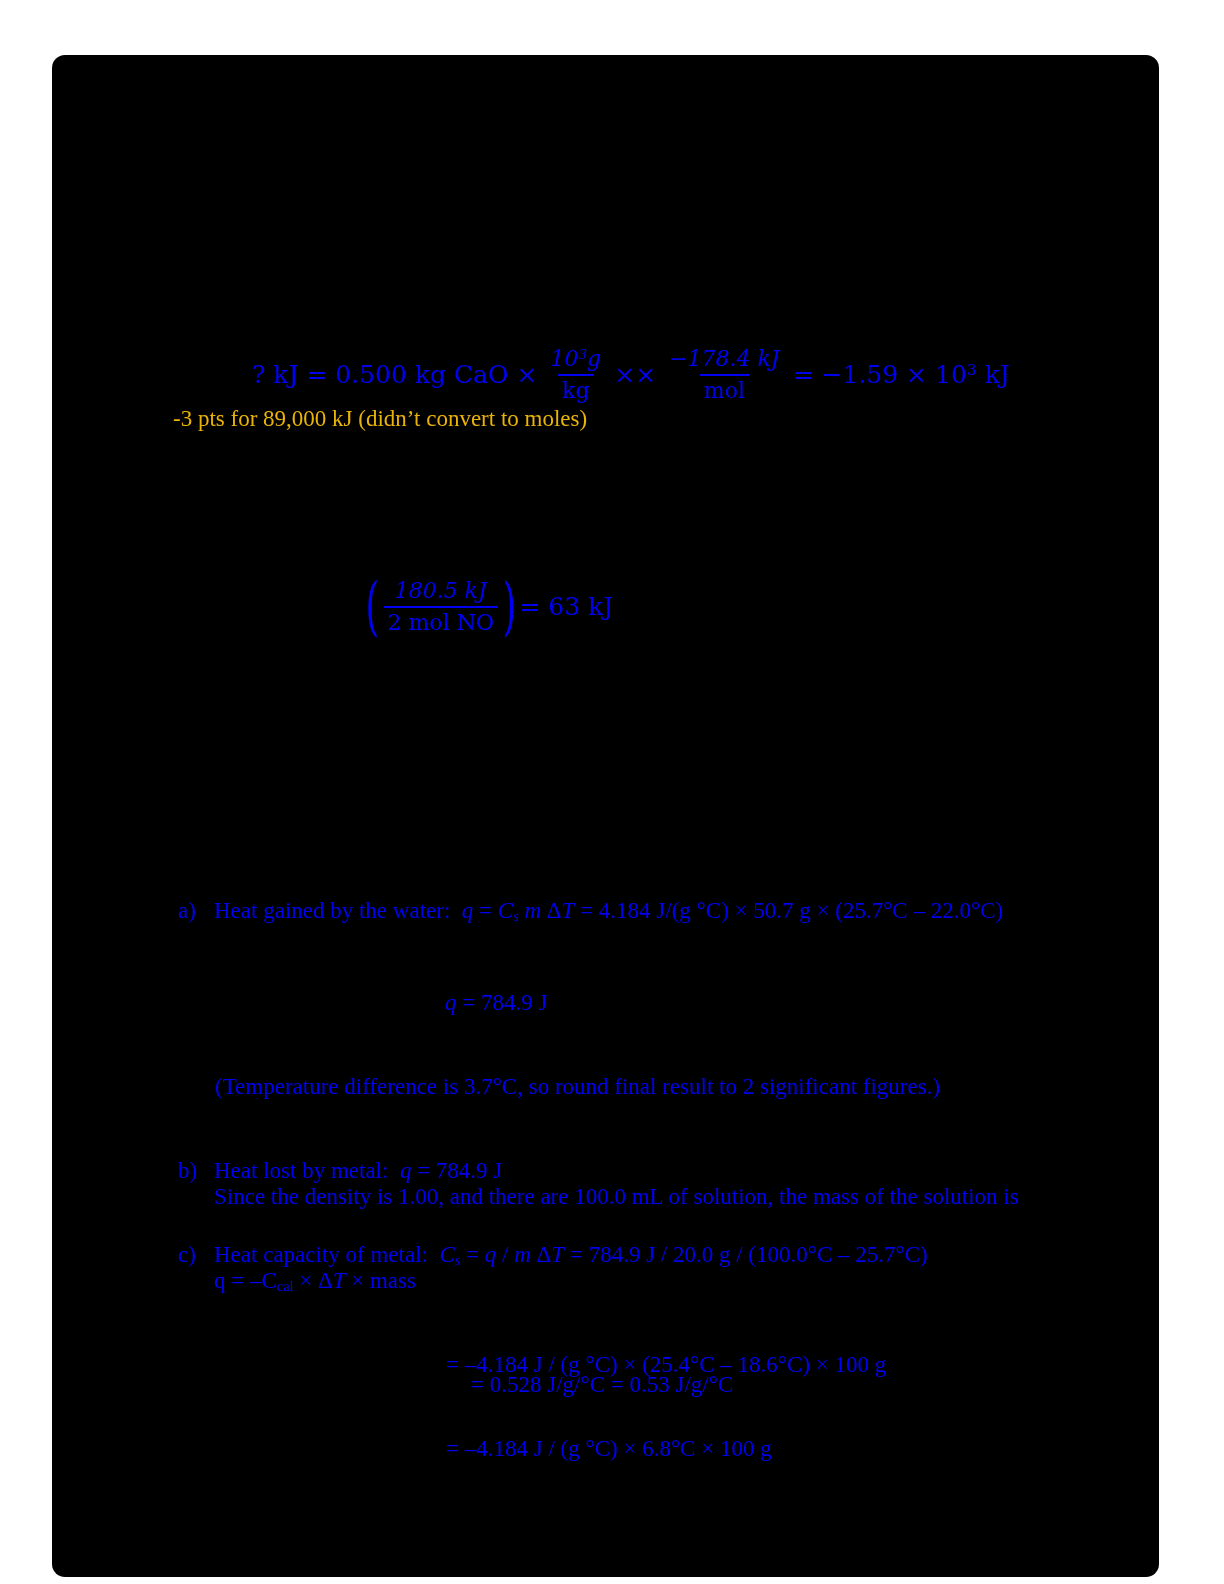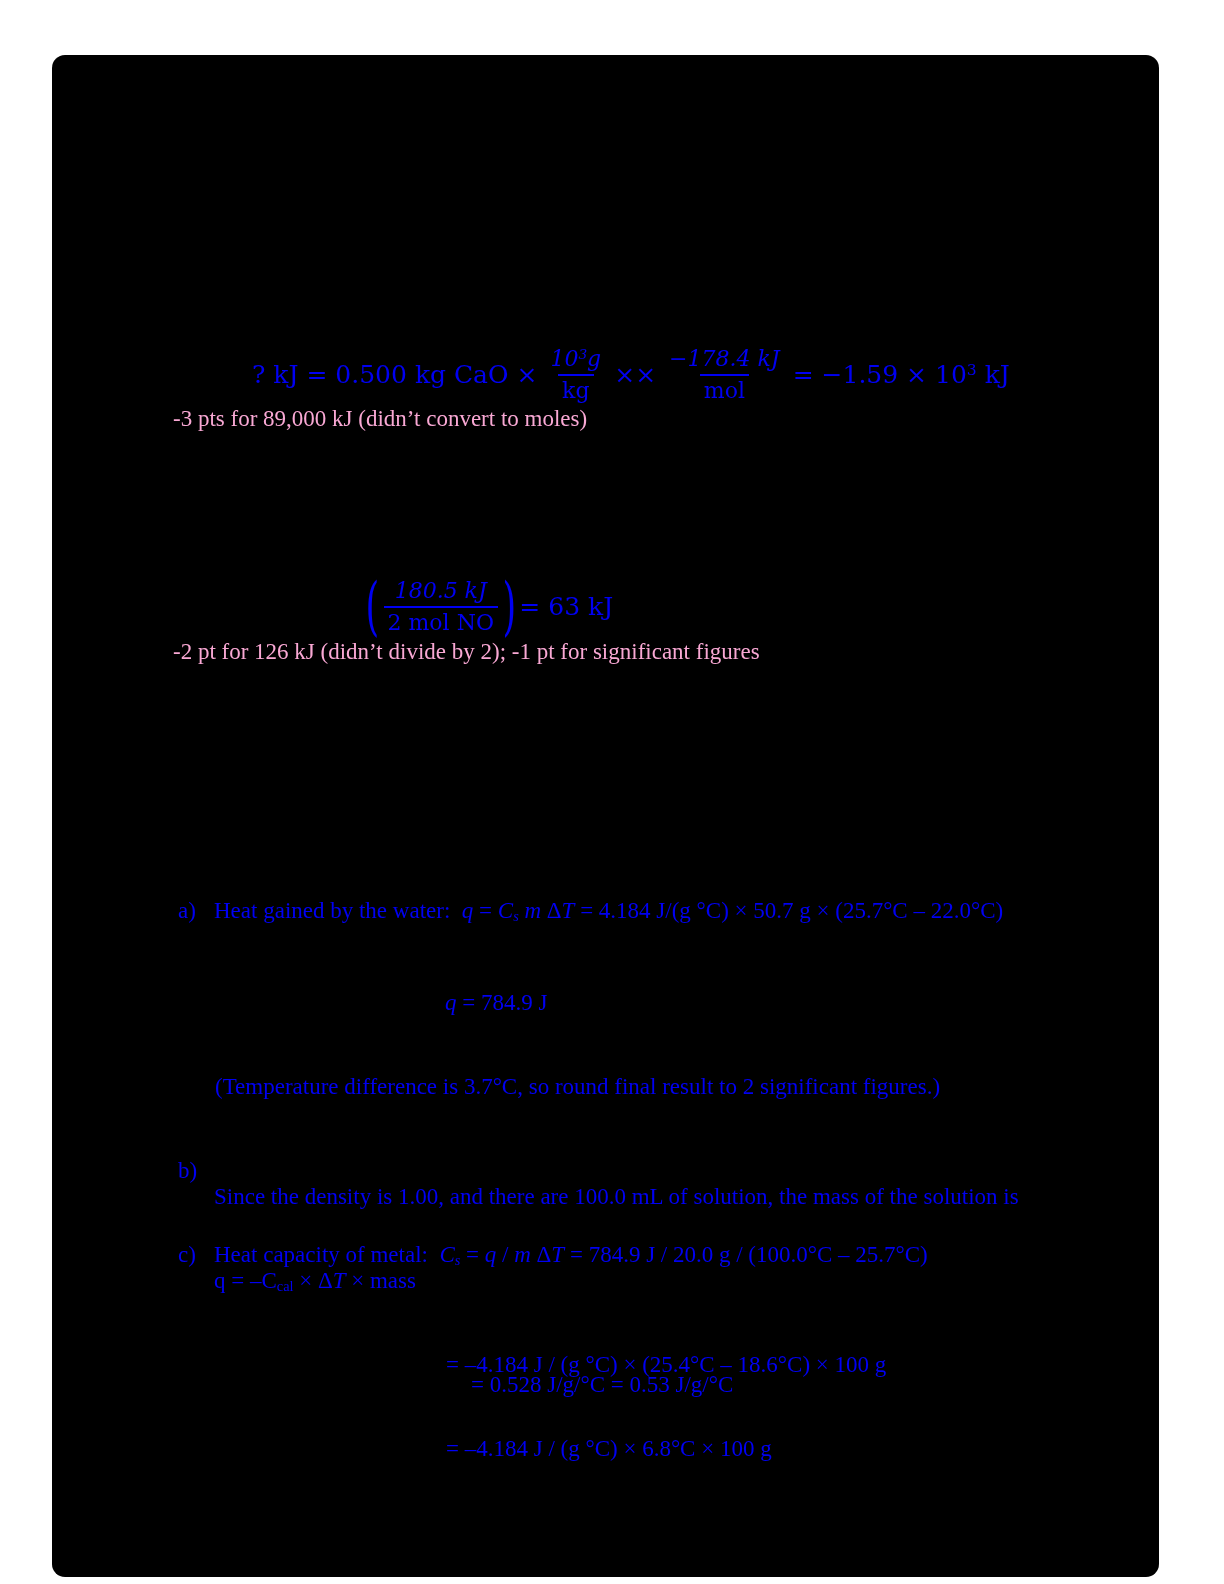--- a/index.html
+++ b/index.html
@@ -11,21 +11,21 @@
     font-family: "Liberation Serif", serif;
   }
   .page {
     position: absolute;
     left: 52px; top: 55px;
     width: 1107px; height: 1522px;
     background: #000000;
     overflow: hidden;
     border-radius: 13px;
   }
-  .red  { color: #f9a8d4; }
+  .red  { color: #eab308; }
   .it { font-style: italic; }
   sub, sup { font-size: 0.62em; line-height: 0; }
   sup { vertical-align: 0.5em; }
   sub { vertical-align: -0.2em; }
 
   
   .eq {
     position: absolute;
     display: flex;
     align-items: center;
@@ -106,31 +106,31 @@
 
   <div class="eq eq2">
     <span class="bigparen">(</span>
     <span class="frac">
       <span class="num">180.5 kJ</span>
       <span class="den">2 mol NO</span>
     </span>
     <span class="bigparen">)</span>
     <span> = 63 kJ</span>
   </div>
-  <div class="note red n2">-2 pt for 126 kJ (didn’t divide by 2); -1 pt for significant figures</div>
 
   <div class="answer answer3">
     <div class="abc-row">
       <span class="abc-label">a)</span>
       <span><span>Heat gained by the water:  </span><span class="it">q</span><span> = </span><span class="it">C</span><sub class="it">s</sub><span> </span><span class="it">m</span><span> Δ</span><span class="it">T</span><span> = 4.184 J/(g °C) × 50.7 g × (25.7°C – 22.0°C)</span></span>
     </div>
     <div class="indent-result-a"><span class="it">q</span><span> = 784.9 J</span></div>
     <div class="indent-note"><span>(Temperature difference is 3.7°C, so round final result to 2 significant figures.)</span></div>
     <div class="abc-row">
       <span class="abc-label">b)</span>
+      <span><span>Heat lost by metal:  </span><span class="it">q</span><span> = 784.9 J</span></span>
     </div>
     <div class="abc-row">
       <span class="abc-label">c)</span>
       <span><span>Heat capacity of metal:  </span><span class="it">C</span><sub class="it">s</sub><span> = </span><span class="it">q</span><span> / </span><span class="it">m</span><span> Δ</span><span class="it">T</span><span> = 784.9 J / 20.0 g / (100.0°C – 25.7°C)</span></span>
     </div>
     <div class="indent-result-c"><span>= 0.528 J/g/°C = 0.53 J/g/°C</span></div>
   </div>
 
   <div class="answer answer4">
     <div>Since the density is 1.00, and there are 100.0 mL of solution, the mass of the solution is</div>

